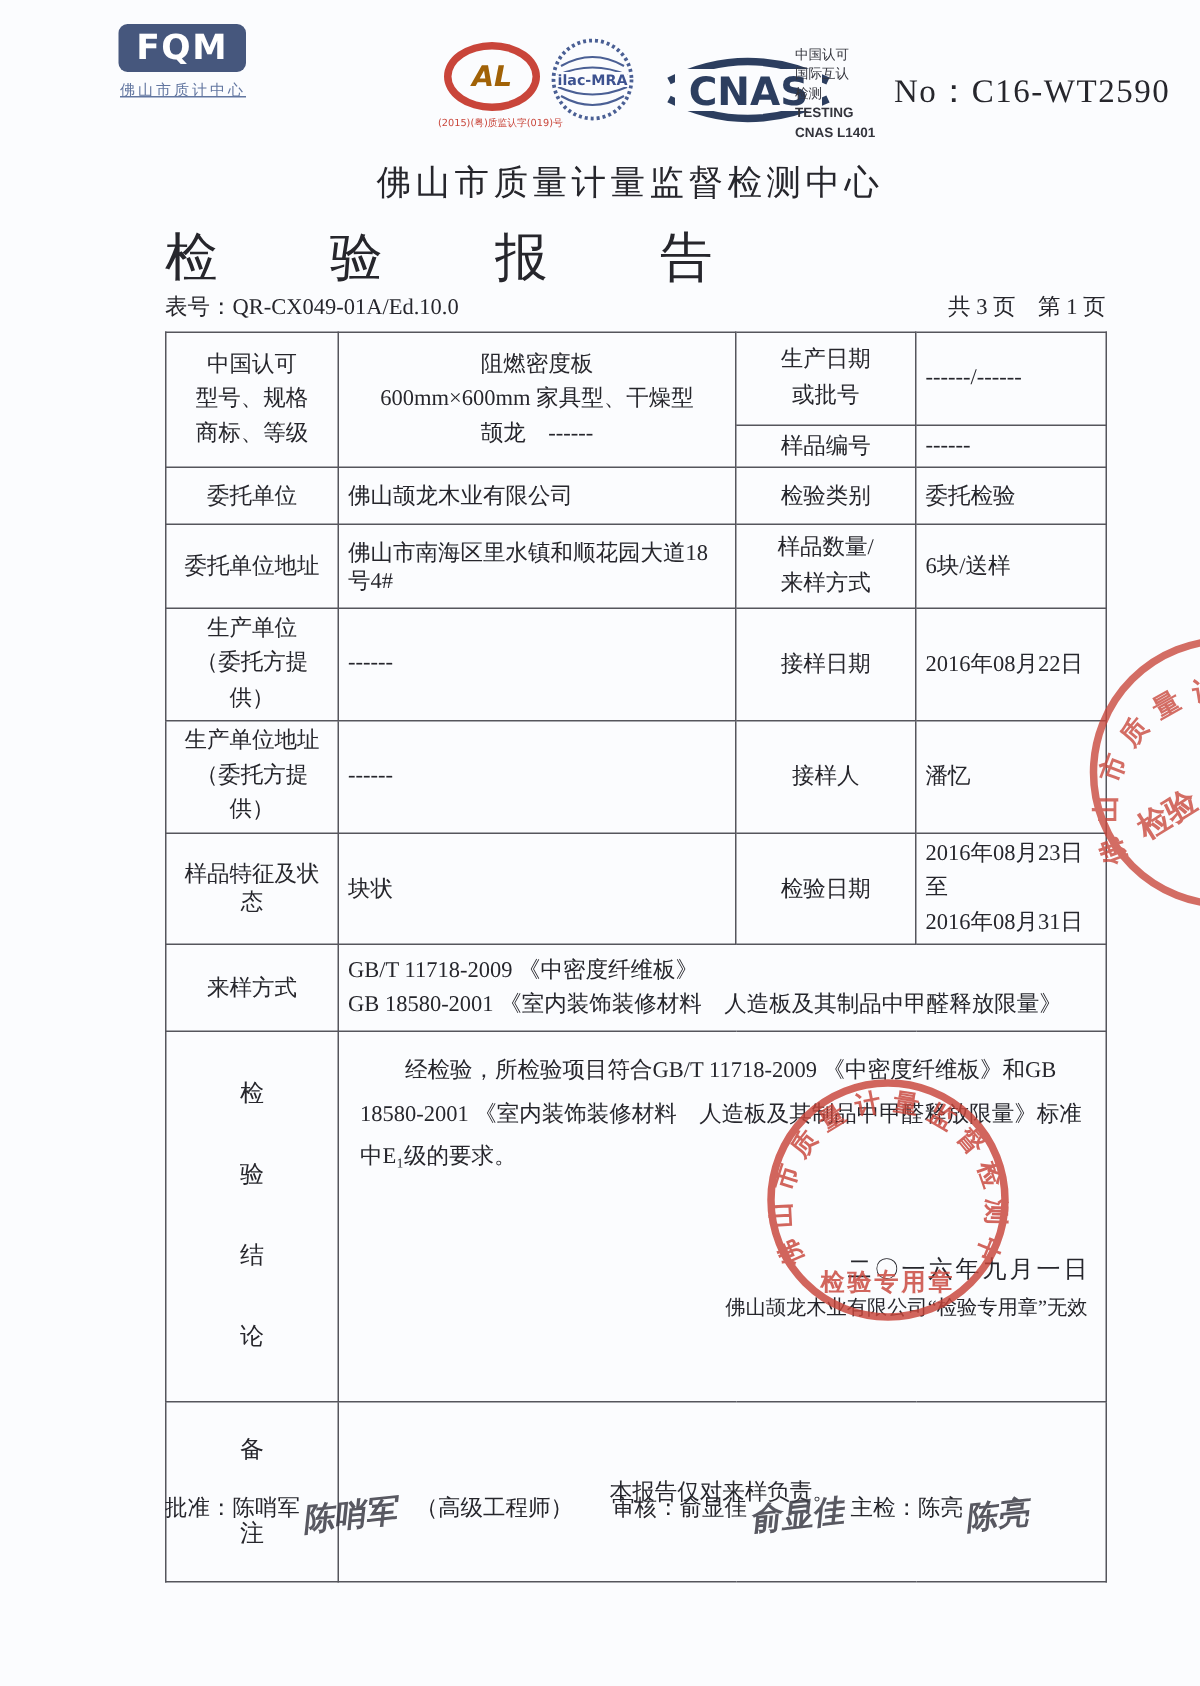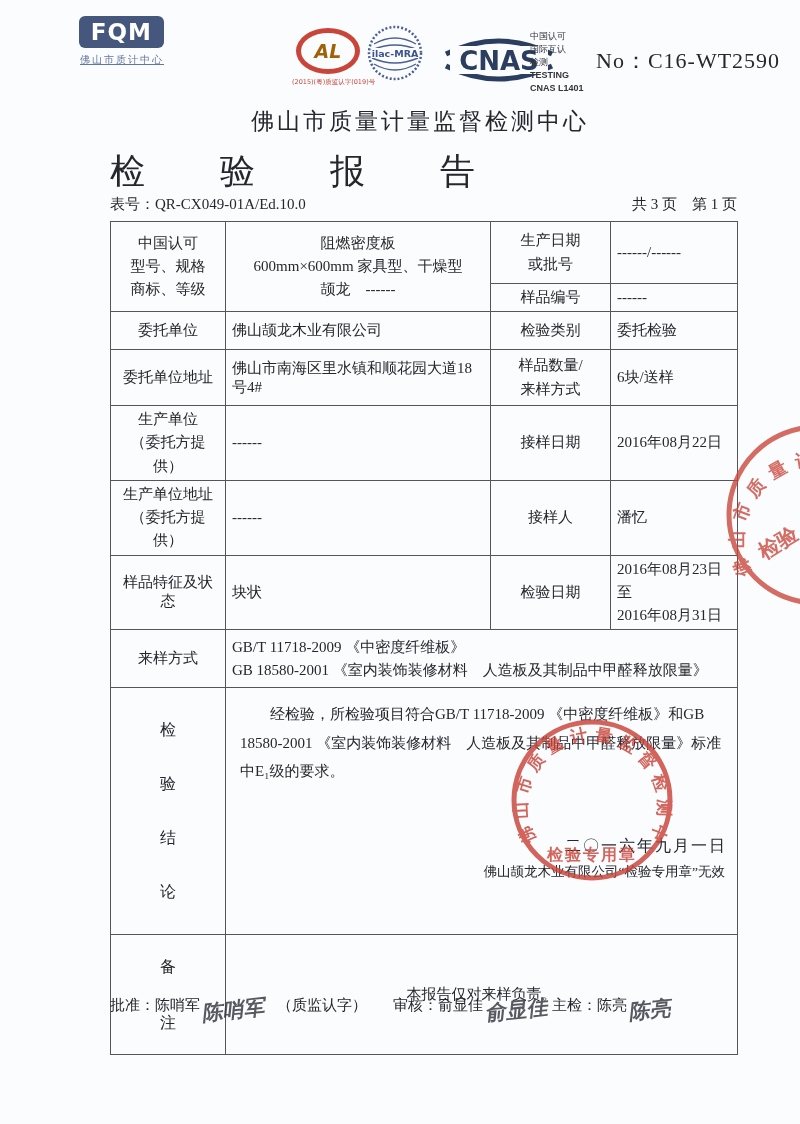--- a/index.html
+++ b/index.html
@@ -208,21 +208,21 @@
         <td class="remark-val" colspan="3">本报告仅对来样负责。</td>
       </tr>
     </tbody>
   </table>
 
   <div class="abs sign-row">
     <span>批准：</span>
     <span>陈哨军</span>
     <span class="handwriting">陈哨军</span>
     <span class="gap-s"></span>
-    <span>（质监认字）</span>
+    <span>（高级工程师）</span>
     <span class="gap-m"></span>
     <span>审核：</span>
     <span>俞显佳</span>
     <span class="handwriting">俞显佳</span>
     <span>主检：</span>
     <span>陈亮</span>
     <span class="handwriting">陈亮</span>
   </div>
 
   <div class="abs stamp stamp-main">

